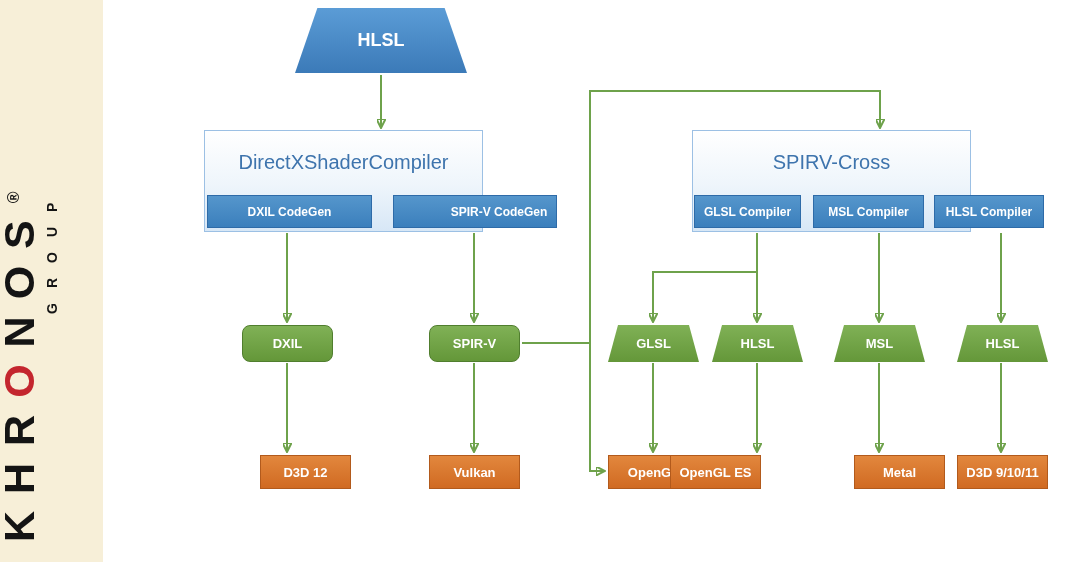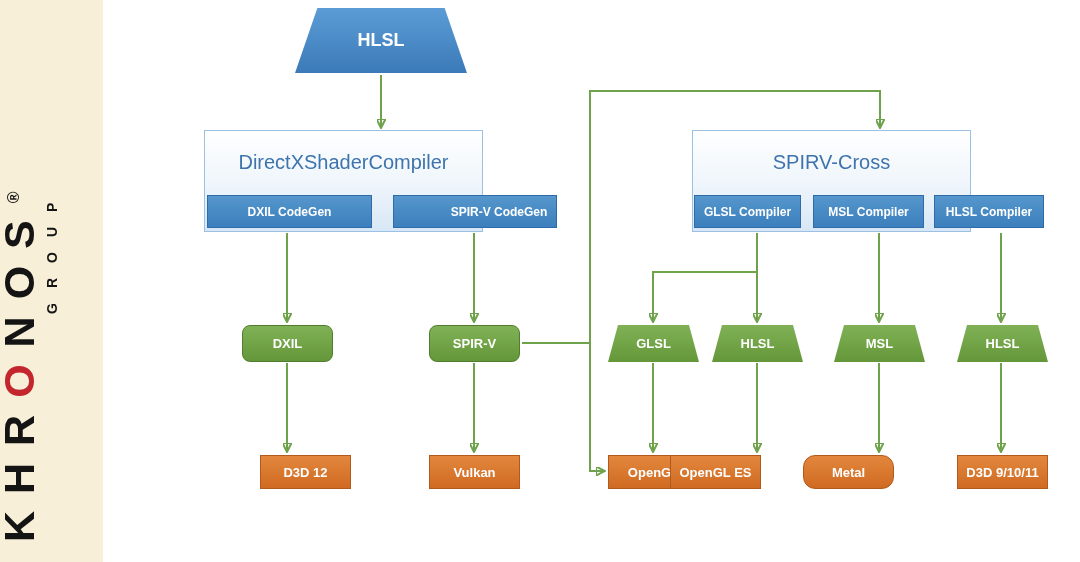--- a/index.html
+++ b/index.html
@@ -137,16 +137,16 @@
   <div class="green rounded node" style="left:429px;">SPIR-V</div>
   <div class="green trap node" style="left:608px;">GLSL</div>
   <div class="green trap node" style="left:712px;">HLSL</div>
   <div class="green trap node" style="left:834px;">MSL</div>
   <div class="green trap node" style="left:957px;">HLSL</div>
 
   <div class="orange node" style="left:242px;margin-left:18px;">D3D 12</div>
   <div class="orange node" style="left:429px;">Vulkan</div>
   <div class="orange node" style="left:608px;">OpenGL</div>
   <div class="orange node" style="left:670px;">OpenGL ES</div>
-  <div class="orange node" style="left:803px;border-radius:12px;">Metal</div>
+  <div class="orange node" style="left:854px;">Metal</div>
   <div class="orange node" style="left:957px;">D3D 9/10/11</div>
 
 </div>
 
 </body></html>

